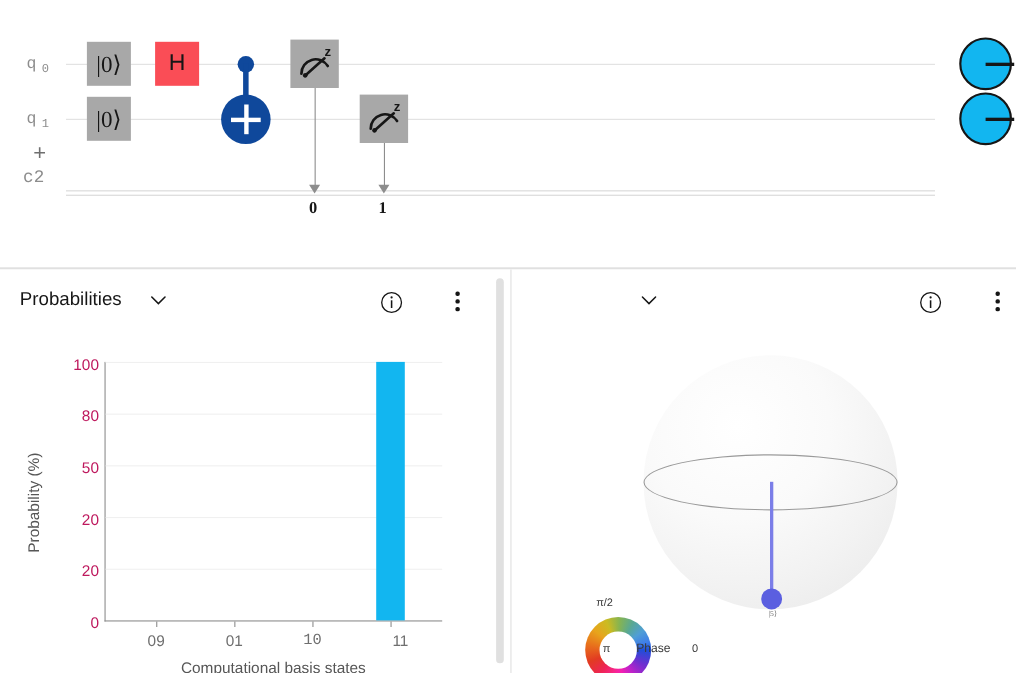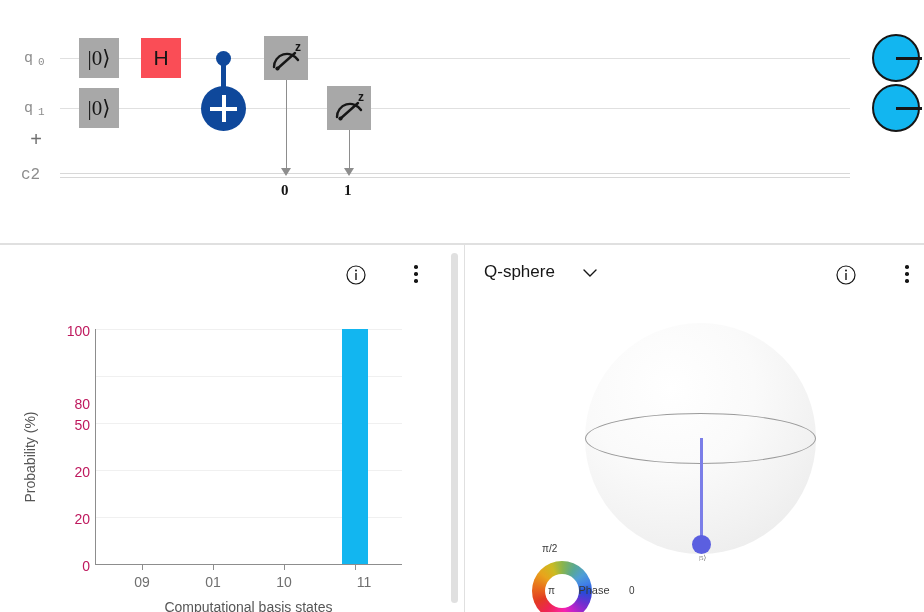--- a/index.html
+++ b/index.html
@@ -55,21 +55,21 @@
   }
   .qlabel .sub {
     font-size: 11px;
     vertical-align: baseline;
     position: relative;
     top: 3px;
     margin-left: 5px;
   }
   #q0-label { left: 24px; top: 50px; }
   #q1-label { left: 24px; top: 100px; }
-  #c2-label { left: 21px; top: 166px; font-size: 16px; }
+  #c2-label { left: 21px; top: 152px; font-size: 16px; }
 
   #add-qubit-button {
     position: absolute;
     left: 27px; top: 130px;
     width: 18px; height: 18px;
     font-size: 20px;
     line-height: 18px;
     color: #6f6f6f;
     text-align: center;
     cursor: pointer;
@@ -522,26 +522,34 @@
   </div>
 </div>
 
 <div id="panels-divider"></div>
 
 <div id="panels">
 
   <div id="panel-vertical-divider"></div>
 
   <div class="panel" id="probabilities-panel">
+    <div class="panel-header">
+      <div class="panel-title">Probabilities</div>
+      <div class="panel-chevron" id="prob-chevron">
+        <svg width="14" height="9" viewBox="0 0 14 9">
+            <path d="M1 1 L7 7 L13 1" stroke="#161616" stroke-width="1.4" fill="none" stroke-linecap="round"></path>
+          </svg>
+      </div>
+    </div>
 
     <div id="prob-chart">
       <div id="chart-ylabel">Probability (%)</div>
 
       <div class="ytick-label" style="top:20px;">100</div>
-      <div class="ytick-label" style="top:67px;margin-top:26px;">80</div>
+      <div class="ytick-label" style="top:67px;">80</div>
       <div class="ytick-label" style="top:114px;">50</div>
       <div class="ytick-label" style="top:161px;">20</div>
       <div class="ytick-label" style="top:208px;">20</div>
       <div class="ytick-label" style="top:255px;">0</div>
 
       <div id="chart-plot">
         <div id="chart-axis-y"></div>
         <div id="chart-axis-x"></div>
 
         <div class="gridline" style="top:0px;"></div>
@@ -550,36 +558,33 @@
         <div class="gridline" style="top:141px;"></div>
         <div class="gridline" style="top:188px;"></div>
 
         <div class="xtick" style="left:47px;"></div>
         <div class="xtick" style="left:118px;"></div>
         <div class="xtick" style="left:189px;"></div>
         <div class="xtick" style="left:260px;"></div>
 
         <div class="xtick-label" style="left:47px;">09</div>
         <div class="xtick-label" style="left:118px;">01</div>
-        <div class="xtick-label" style="left:189px;">10</div>
+        <div class="xtick-label" style="left:189px;font-family:Liberation Mono, monospace;">10</div>
         <div class="xtick-label" style="left:269px;">11</div>
 
         <div class="bar" id="bar-11" style="left:247px; width:26px; height:235px;"></div>
       </div>
 
       <div id="chart-xlabel">Computational basis states</div>
     </div>
 
     <div id="prob-scrollbar"></div>
   </div>
 
   <div class="panel" id="qsphere-panel">
-    <div class="panel-header">
-      <div class="panel-title">Q-sphere</div>
-    </div>
 
     <div id="qsphere-viz">
       <div id="sphere"></div>
       <div id="sphere-equator"></div>
       <div id="state-vector-line"></div>
       <div id="state-vector-dot"></div>
       <div id="state-vector-label">|5⟩</div>
 
       <div id="phase-wheel">
         <div id="phase-wheel-ring"></div>

